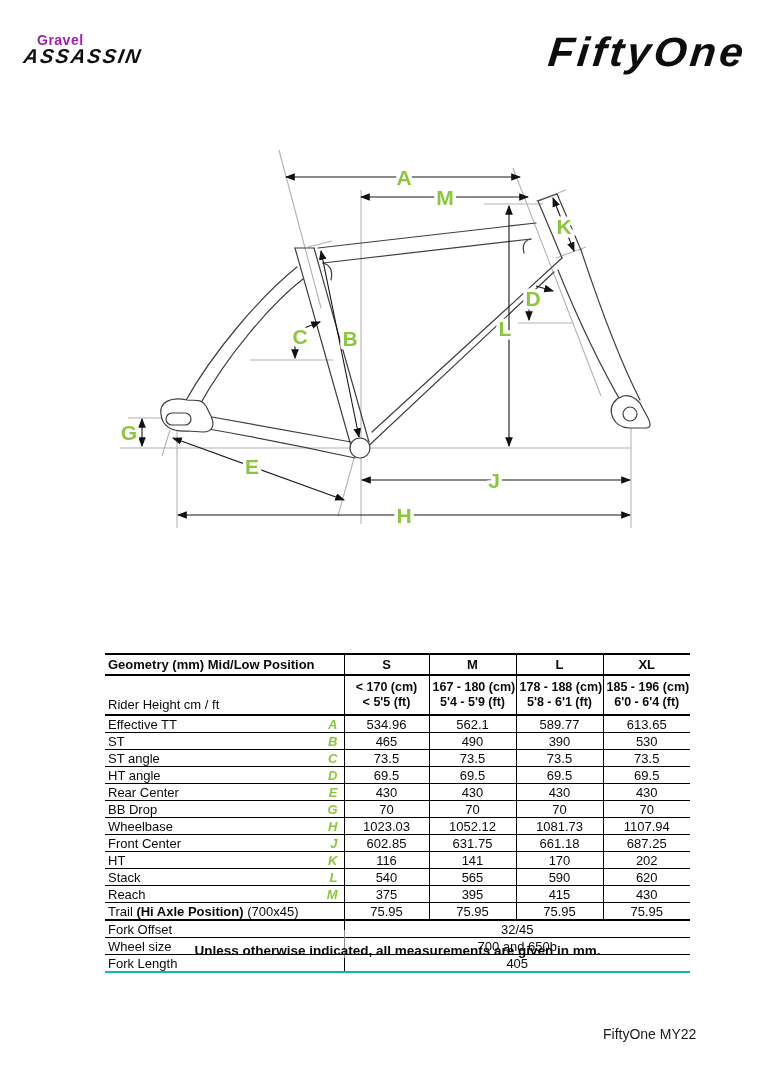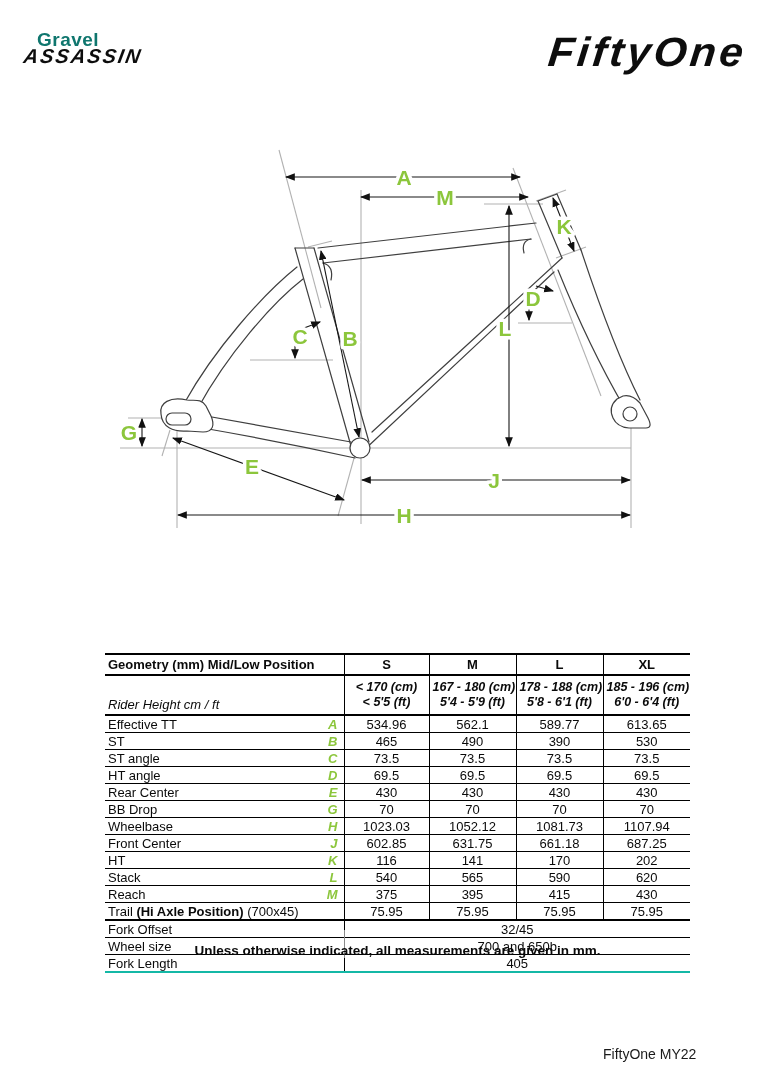--- a/index.html
+++ b/index.html
@@ -3,53 +3,53 @@
 <meta charset="utf-8">
 <style>
   html,body{margin:0;padding:0;background:#fff;}
   #page{
     position:relative;width:770px;height:1087px;background:#fff;
     font-family:"Liberation Sans",sans-serif;color:#111;
     outline:1px solid #dcdcdc;overflow:hidden;
   }
   
   .brand-left{position:absolute;left:24px;top:33px;width:150px;}
-  .brand-top{font-size:19px;font-weight:bold;letter-spacing:.5px;color:#0f766e;
+  .brand-top{font-size:14px;font-weight:bold;letter-spacing:.5px;color:#a21caf;
     margin-left:13px;line-height:14px;}
   .brand-name{font-size:20px;font-weight:800;font-style:italic;letter-spacing:2px;
     color:#0d0d0d;line-height:18px;transform:skewX(-10deg);transform-origin:left;}
   .logo-right{position:absolute;right:24px;top:32px;font-size:41px;font-weight:800;
     font-style:italic;letter-spacing:3px;color:#0d0d0d;transform:skewX(-6deg) scaleX(1.04);
     transform-origin:right;line-height:40px;}
   
   #diagram{position:absolute;left:0;top:0;}
   .dim-label{font-family:"Liberation Sans",sans-serif;font-size:21px;font-weight:bold;
     paint-order:stroke;stroke:#ffffff;stroke-width:7px;stroke-linejoin:round;}
   
   #geo-table-wrap{position:absolute;left:105px;top:617px;width:585px;}
   table.geo{border-collapse:collapse;table-layout:fixed;width:585px;
     font-size:13px;color:#0a0a0a;margin-top:36px;}
   table.geo td{padding:0 3px;height:16px;line-height:15px;vertical-align:middle;
     border-bottom:1px solid #000;overflow:hidden;white-space:nowrap;}
   table.geo td.val{text-align:center;border-left:1px solid #000;}
   table.geo tr.head td{border-top:2px solid #000;border-bottom:2px solid #000;
     font-weight:bold;height:19px;}
-  table.geo tr.rider td{border-bottom:2px solid #000;height:36px;font-style:italic;}
+  table.geo tr.rider td{border-bottom:2px solid #000;height:36px;}
   table.geo tr.rider td.val{font-weight:bold;font-size:12.5px;line-height:15px;
     vertical-align:middle;}
   table.geo tr.rider td.lbl{vertical-align:bottom;padding-bottom:2px;}
   table.geo tr.sep-above td{border-top:2px solid #000;}
   table.geo tr.last td{border-bottom:2px solid #14b8a6;}
   .row-label{display:flex;justify-content:space-between;gap:28px;}
   .geo-letter{font-style:italic;font-weight:bold;color:#8cc63c;padding-right:3px;}
   .footnote{position:absolute;left:105px;top:943px;width:585px;text-align:center;
     font-weight:bold;font-size:13.5px;color:#0a0a0a;}
   .divider-tail{position:absolute;left:344px;top:930px;width:1px;height:28px;background:#8a8a8a;}
   
-  .footer-note{position:absolute;left:603px;top:1026px;font-size:14px;color:#1a1a1a;margin-top:20px;}
+  .footer-note{position:absolute;left:603px;top:1026px;font-size:14px;color:#1a1a1a;}
 </style>
 </head>
 <body>
 
 <div id="page">
 
   <div class="brand-left">
     <div class="brand-top">Gravel</div>
     <div class="brand-name">ASSASSIN</div>
   </div>

